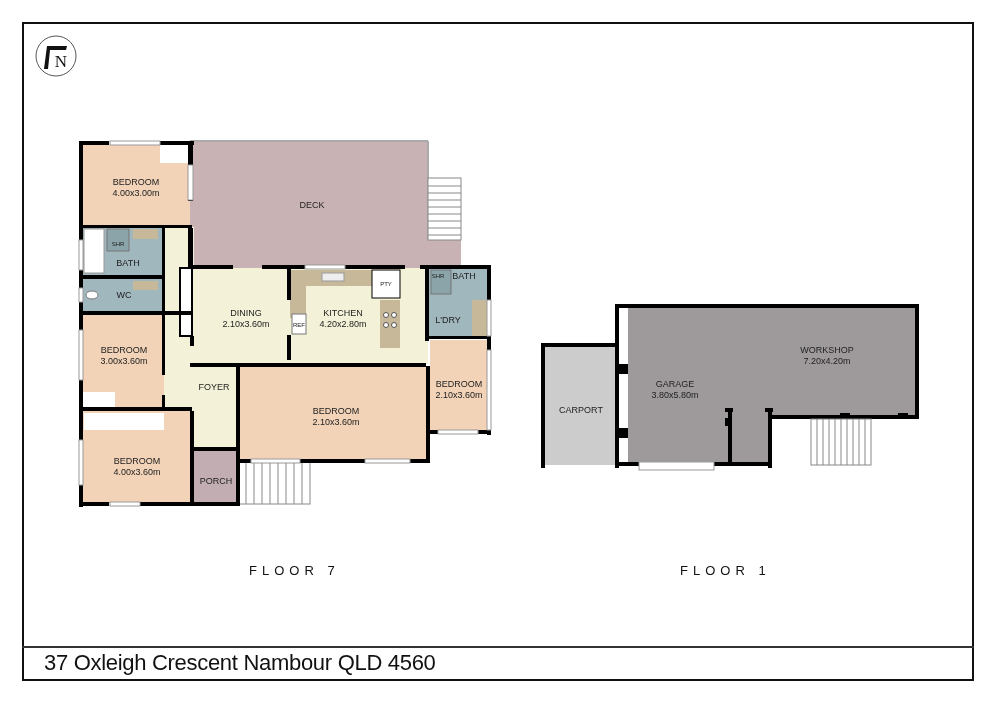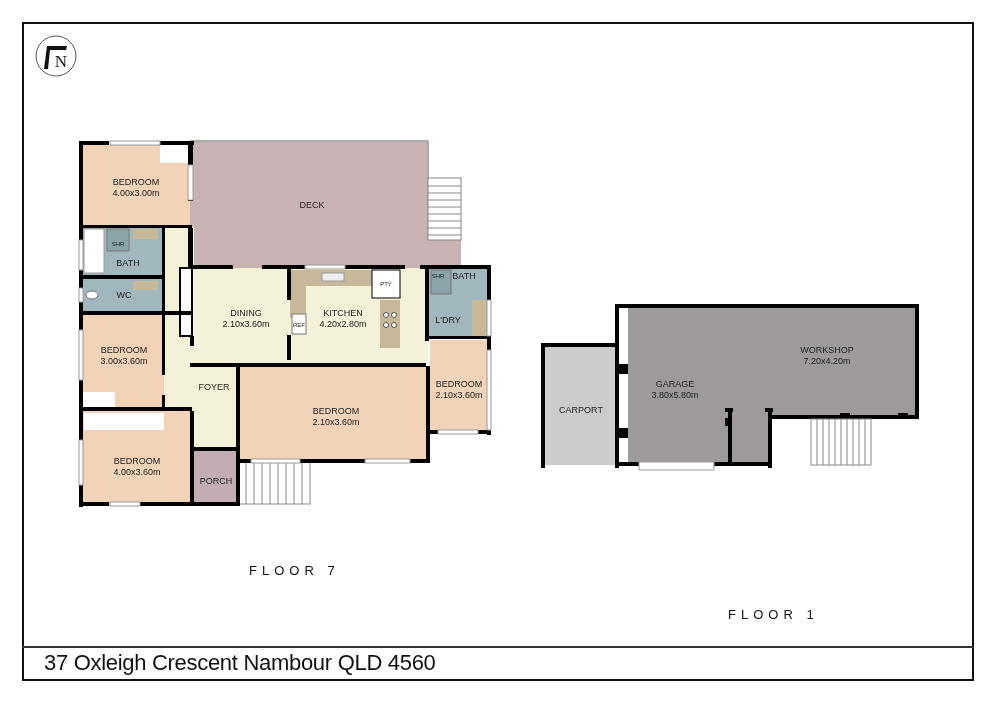--- a/index.html
+++ b/index.html
@@ -223,16 +223,16 @@
     </g>
     <text class="room-label" x="827" y="353" font-size="9">WORKSHOP</text>
     <text class="room-label" x="827" y="364" font-size="9">7.20x4.20m</text>
     <text class="room-label" x="675" y="387" font-size="9">GARAGE</text>
     <text class="room-label" x="675" y="398" font-size="9">3.80x5.80m</text>
     <text class="room-label" x="581" y="413" font-size="9">CARPORT</text>
   </g>
 </svg>
 
 <div class="floor-label" style="left:249px;">FLOOR 7</div>
-<div class="floor-label" style="left:728px;margin-top:44px;">FLOOR 1</div>
+<div class="floor-label" style="left:680px;">FLOOR 1</div>
 
 <div class="footer-line"></div>
 <div class="address">37 Oxleigh Crescent Nambour QLD 4560</div>
 
 </body></html>

